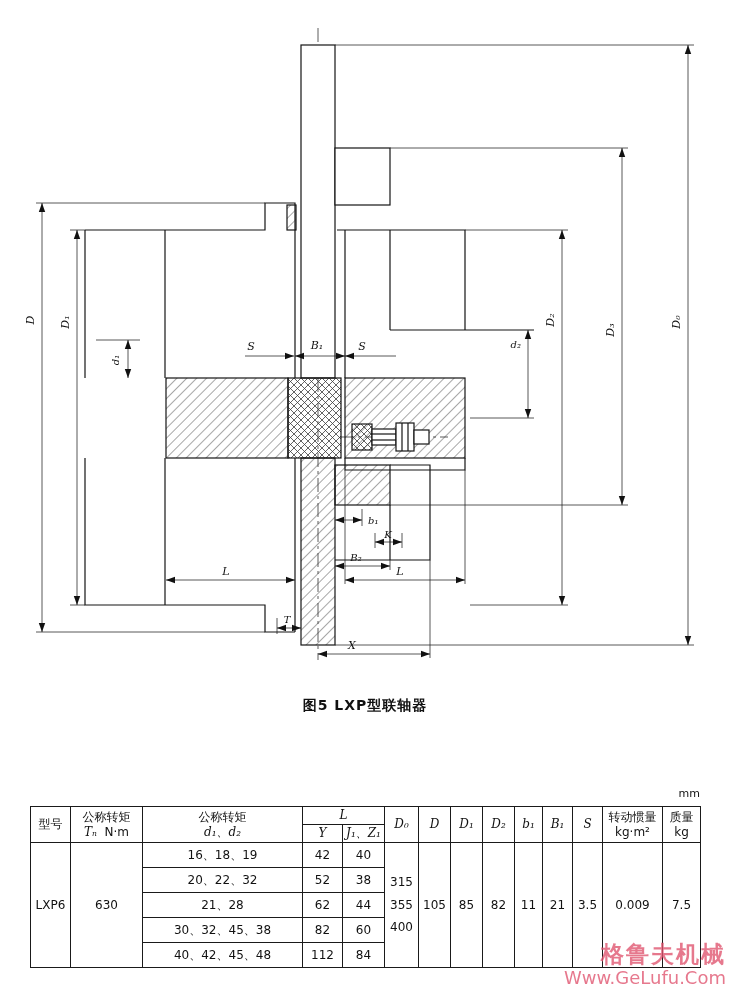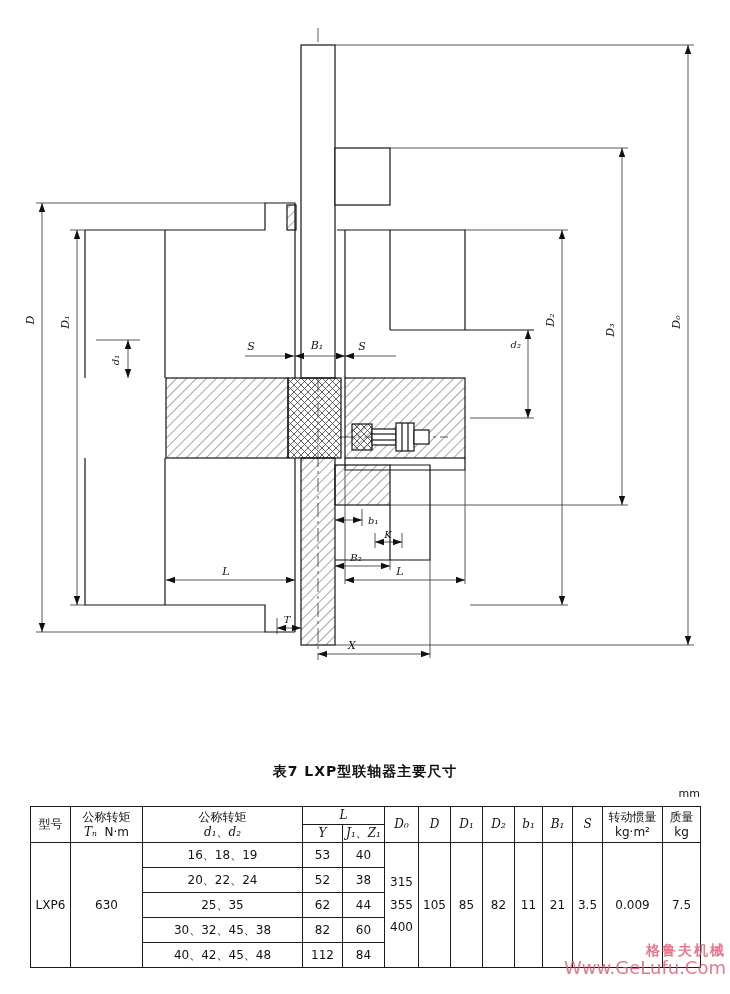--- a/index.html
+++ b/index.html
@@ -29,21 +29,21 @@
     vertical-align:middle;line-height:1.25;
   }
   .dim-table td{height:22px;margin-left:44px;}
   .sym{font-family:"DejaVu Serif",serif;font-style:italic;}
   .hdr2{display:block;}
   .d0val{display:block;line-height:1.9;}
   .watermark{
     position:absolute;right:4px;top:942px;text-align:right;
     color:#e0536e;opacity:0.78;line-height:1.15;pointer-events:none;
   }
-  .watermark .wm1{font-size:14px;font-weight:bold;letter-spacing:2px;}
+  .watermark .wm1{font-size:23px;font-weight:bold;letter-spacing:2px;font-family:Liberation Serif, serif;}
   .watermark .wm2{font-size:18px;}
 </style>
 </head>
 <body>
 
 <div class="page">
 
   <svg class="drawing" width="730" height="672" viewBox="0 0 730 672">
     <defs>
       <pattern id="hatch" width="7" height="7" patternUnits="userSpaceOnUse" patternTransform="rotate(45)">
@@ -173,22 +173,22 @@
       <text class="dim-label" x="226" y="575" text-anchor="middle">L</text>
       <text class="dim-label" x="400" y="575" text-anchor="middle">L</text>
       <text class="dim-label sm" x="368" y="524" text-anchor="start">b₁</text>
       <text class="dim-label sm" x="388" y="538" text-anchor="middle">K</text>
       <text class="dim-label sm" x="356" y="561" text-anchor="middle">B₂</text>
       <text class="dim-label sm" x="287" y="623" text-anchor="middle">T</text>
       <text class="dim-label" x="352" y="649" text-anchor="middle">X</text>
     </g>
   </svg>
 
-
-  <div class="tbl-title">表7 LXP型联轴器主要尺寸</div>
+  <div class="fig-caption">图5 LXP型联轴器</div>
+
   <div class="unit-label">mm</div>
 
   <table class="dim-table">
     <colgroup>
       <col style="width:40px">
         <col style="width:72px">
         <col style="width:160px">
       <col style="width:40px">
         <col style="width:42px">
         <col style="width:34px">
@@ -231,43 +231,43 @@
       </tr>
       <tr>
         <th class="sym">Y</th>
         <th class="sym">J₁、Z₁</th>
       </tr>
 
       <tr>
         <td rowspan="5">LXP6</td>
         <td rowspan="5">630</td>
         <td>16、18、19</td>
-        <td>53</td>
+        <td>42</td>
         <td>40</td>
         <td rowspan="5">
           <span class="d0val">315</span>
           <span class="d0val">355</span>
           <span class="d0val">400</span>
         </td>
         <td rowspan="5">105</td>
         <td rowspan="5">85</td>
         <td rowspan="5">82</td>
         <td rowspan="5">11</td>
         <td rowspan="5">21</td>
         <td rowspan="5">3.5</td>
         <td rowspan="5">0.009</td>
         <td rowspan="5">7.5</td>
       </tr>
       <tr>
-        <td>20、22、24</td>
+        <td>20、22、32</td>
         <td>52</td>
         <td>38</td>
       </tr>
       <tr>
-        <td>25、35</td>
+        <td>21、28</td>
         <td>62</td>
         <td>44</td>
       </tr>
       <tr>
         <td>30、32、45、38</td>
         <td>82</td>
         <td>60</td>
       </tr>
       <tr>
         <td>40、42、45、48</td>

